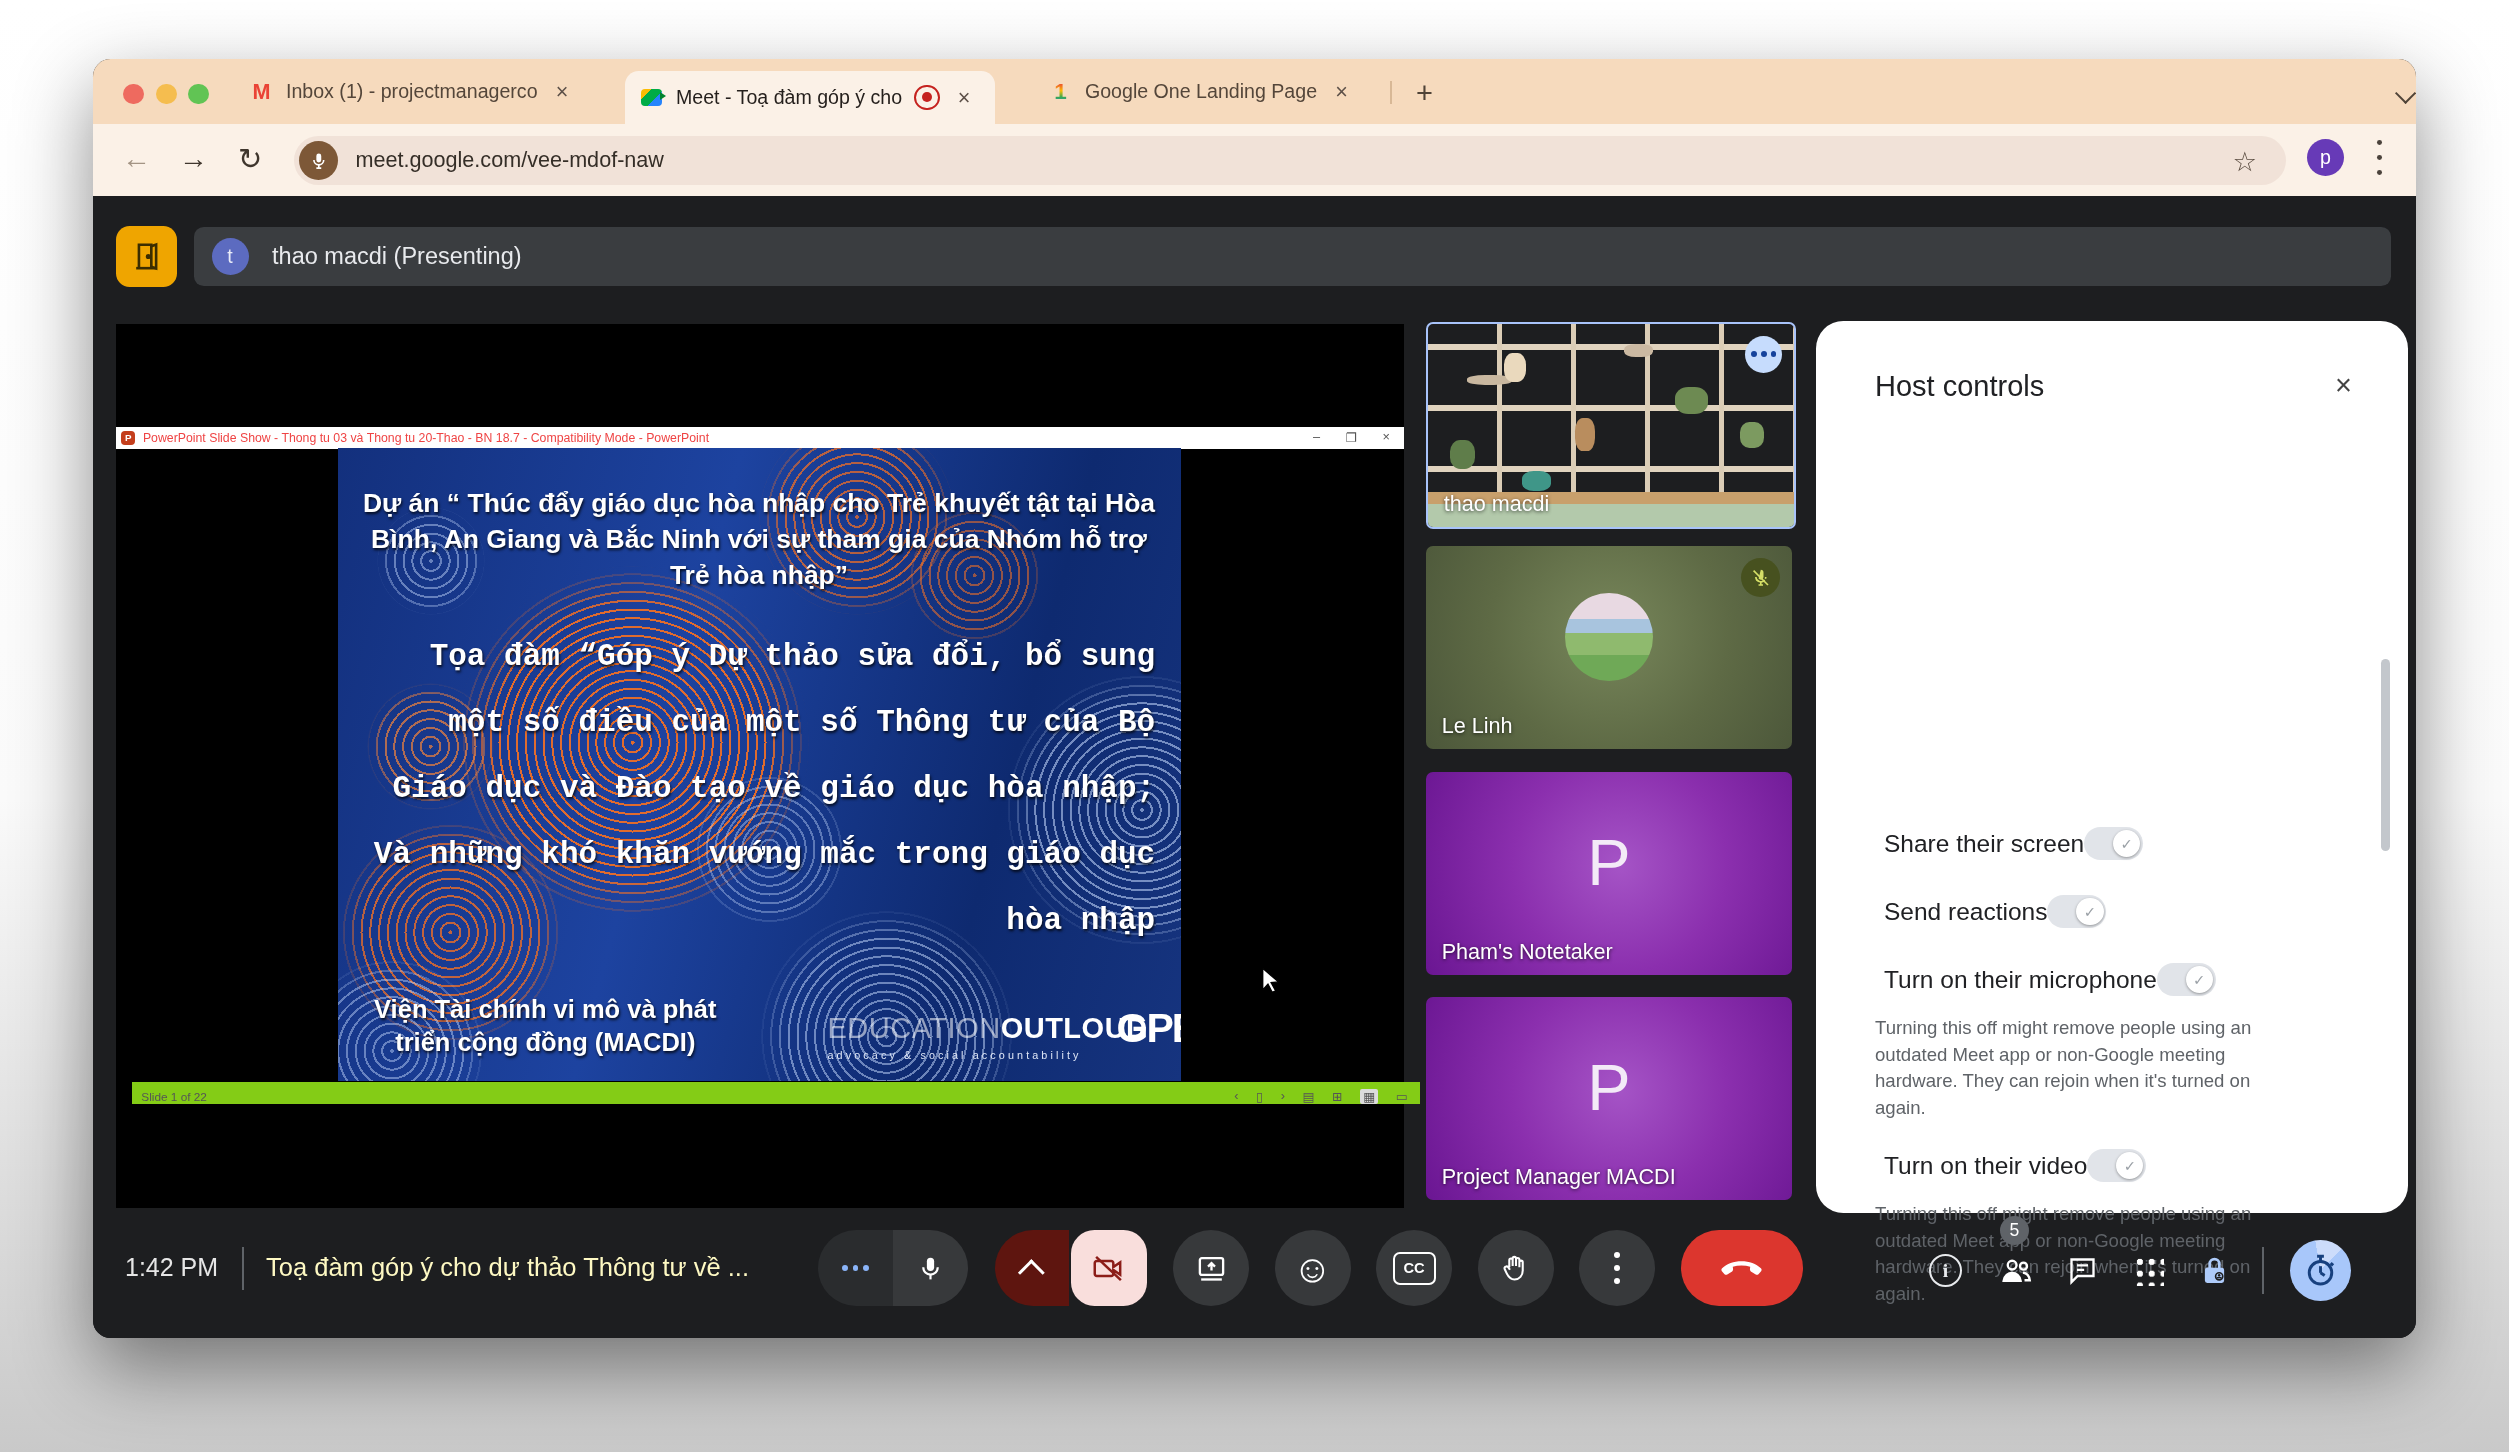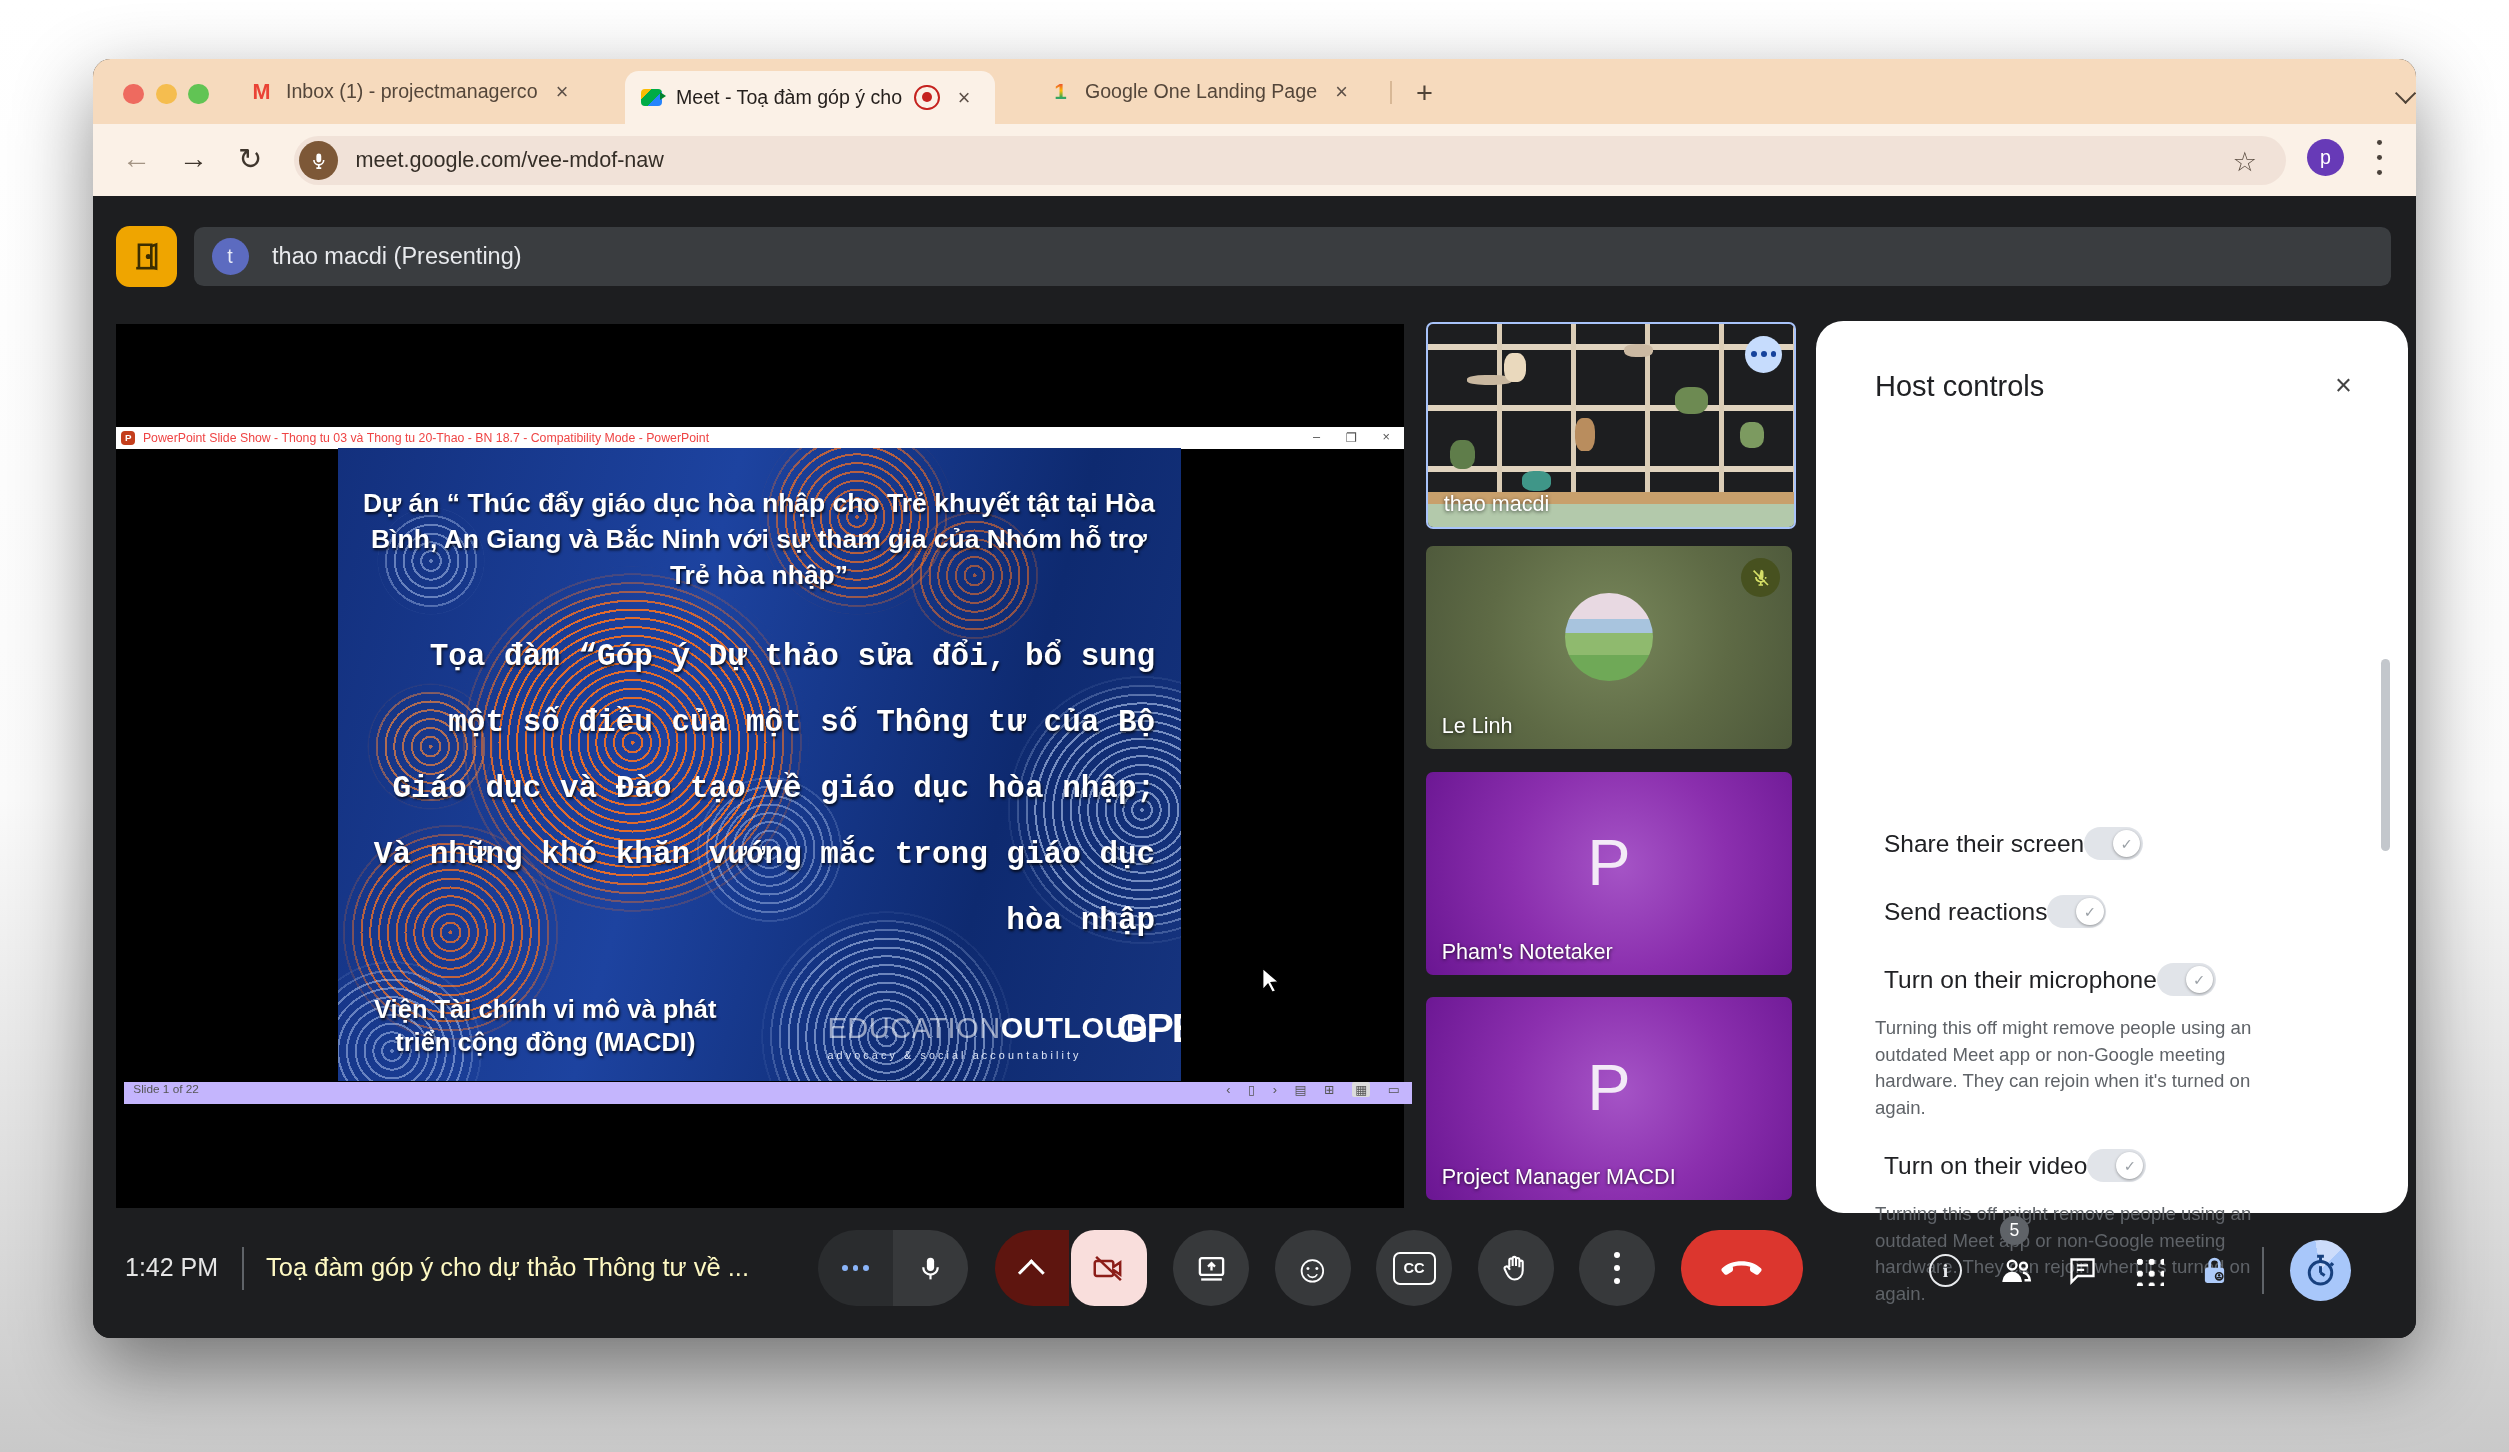--- a/index.html
+++ b/index.html
@@ -84,21 +84,21 @@
            font-family:Liberation Mono, monospace;font-size:31px;line-height:66px;
            text-shadow:1px 2px 2.9px rgba(0,0,0,.8)}
   .sl-org{position:absolute;left:11.8px;top:545px;width:392px;text-align:center;color:#fff;font-weight:bold;
           font-size:25.5px;line-height:33px;text-shadow:1px 2px 2.9px rgba(0,0,0,.8)}
   .eol{position:absolute;left:490px;top:564px;color:#fff}
   .eol .l1{font-size:29px;font-weight:bold;letter-spacing:0.5px;white-space:nowrap}
   .eol .l1 .dimmed{opacity:.55;font-weight:normal}
   .eol .l2{font-size:10.8px;letter-spacing:3.1px;color:#dfe7f7;margin-top:3.9px;white-space:nowrap}
   .gpe{position:absolute;left:779px;top:557px;display:flex;align-items:center;gap:5.9px}
   .gpe .big{font-size:41px;font-weight:bold;color:#fff;letter-spacing:-2px;position:relative}
-  .pptfoot{position:absolute;left:8px;top:758px;width:1288px;height:21.6px;background:#c4b5fd;display:flex;align-items:flex-start}
+  .pptfoot{position:absolute;left:16px;top:758px;width:1288px;height:21.6px;background:#84cc16;display:flex;align-items:flex-end}
   .footxt{font-size:11.8px;color:#555;margin-left:9.8px}
   .footicons{margin-left:auto;display:flex;align-items:center;gap:17.6px;padding-right:11.8px;font-size:12.7px;color:#555}
   .footicons .hl{background:#dcdcdc;padding:0 2.9px;border-radius:2px}
 
   
   .cursor{position:absolute;left:1164px;top:907px;z-index:50}
 
   
   .tile{position:absolute;left:1333px;width:366px;height:203px;border-radius:7px;overflow:hidden}
   .tname{position:absolute;left:15.7px;bottom:9.8px;color:#fff;font-size:21.6px;text-shadow:0 1px 3.9px rgba(0,0,0,.7)}

